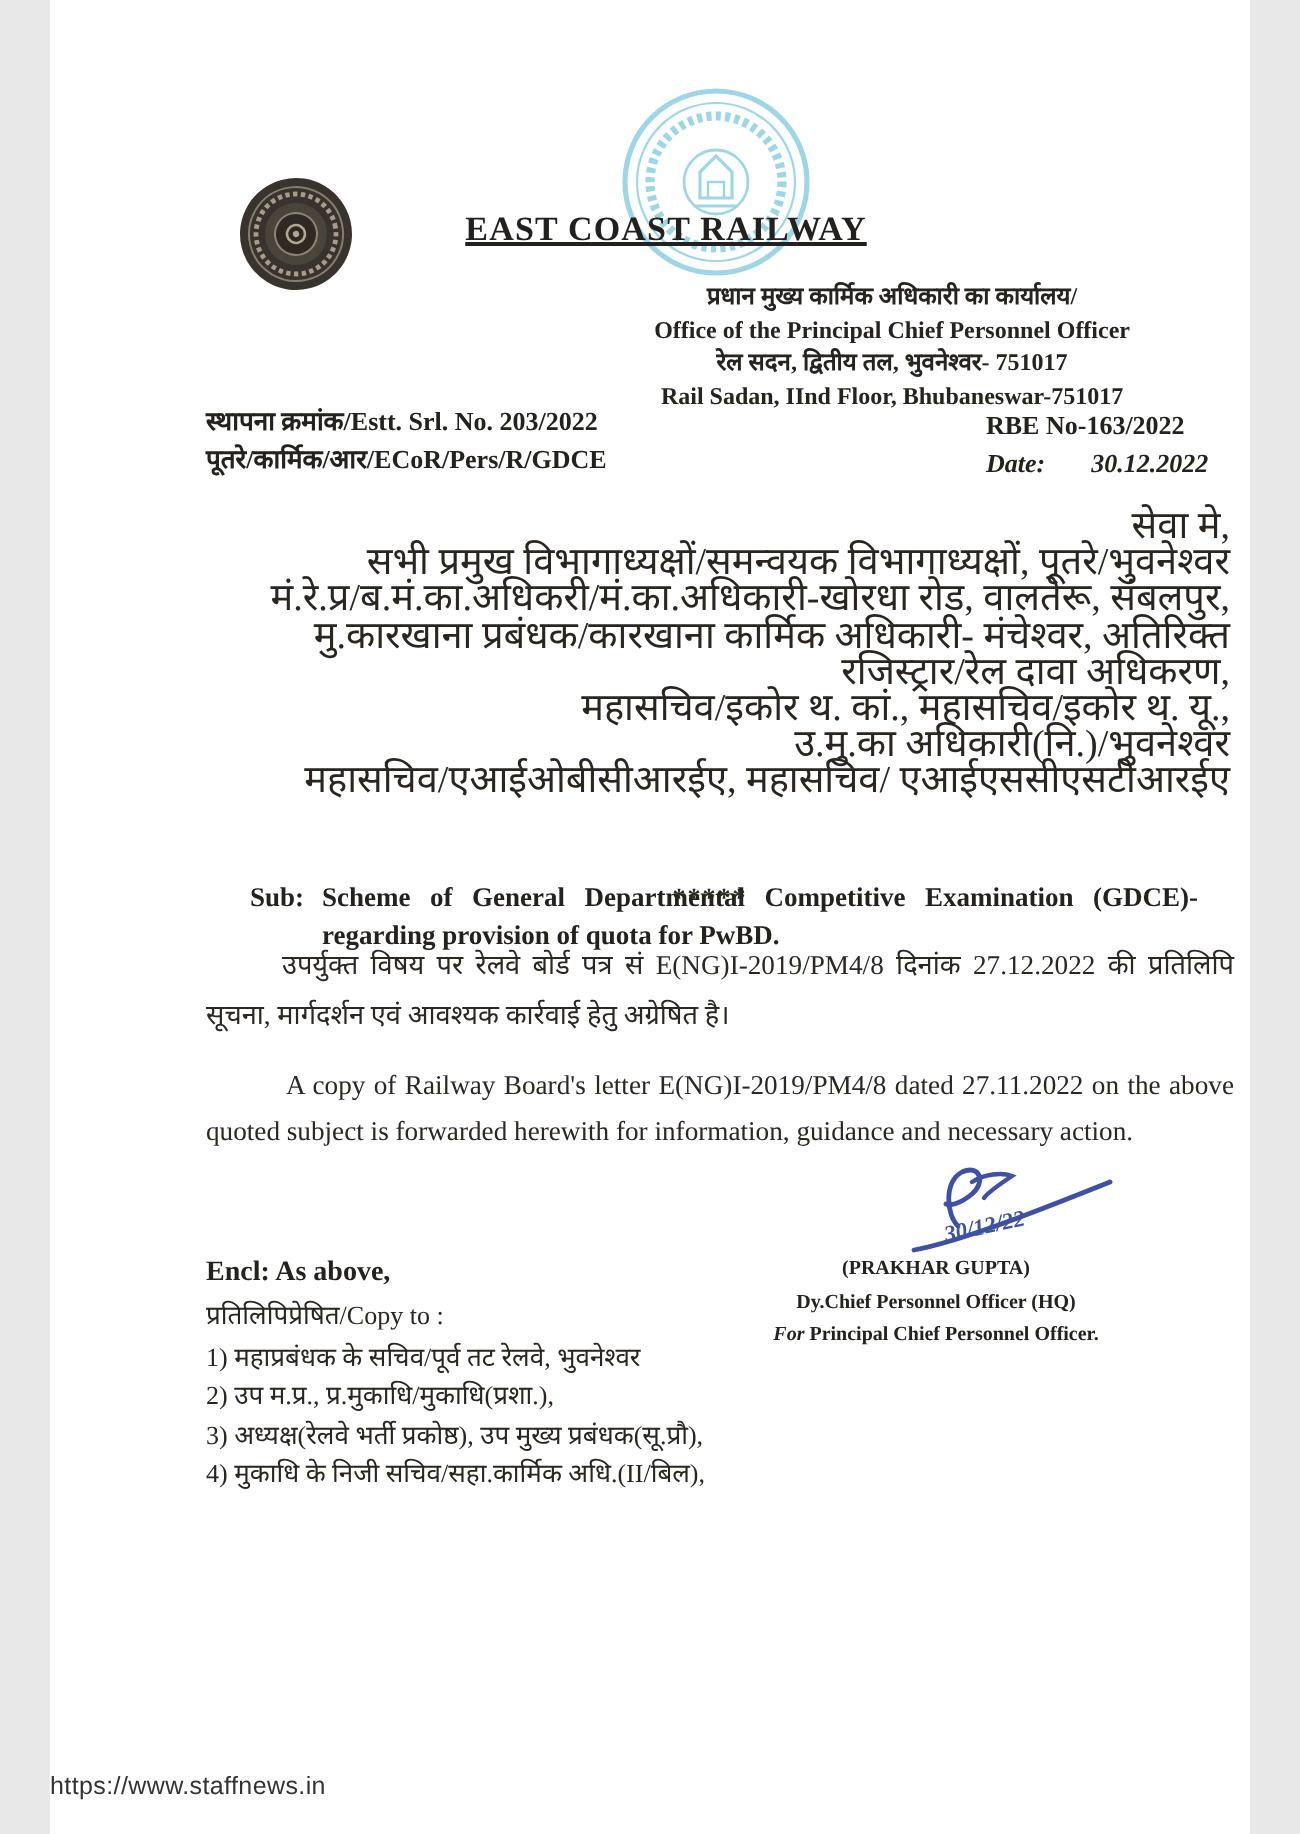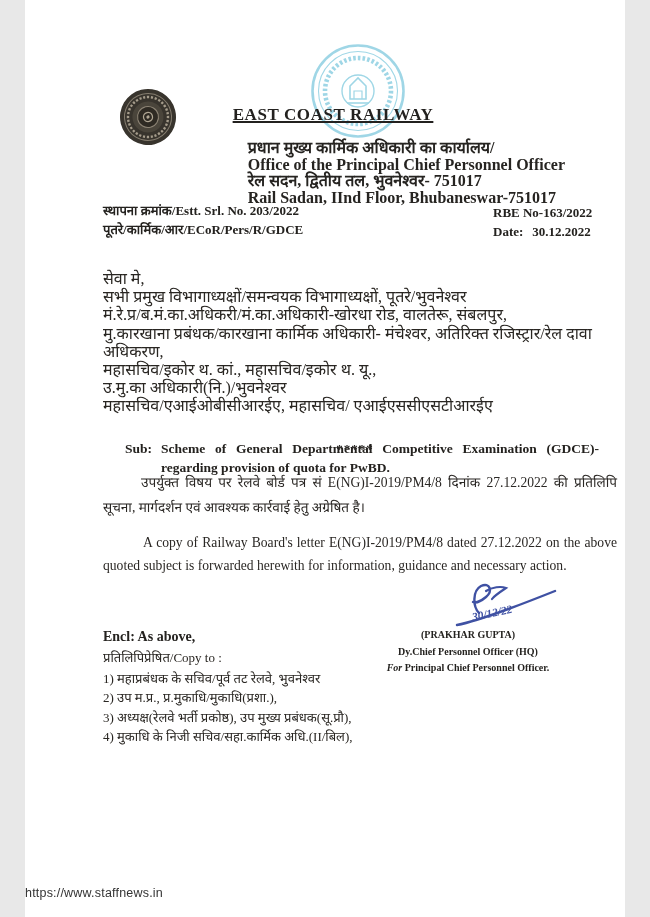--- a/index.html
+++ b/index.html
@@ -23,37 +23,37 @@
   }
   .doc-title {
     position:absolute; top:105px; left:158px; width:300px;
     text-align:center; z-index:2;
     font-size:17px; font-weight:bold; letter-spacing:.6px;
     text-decoration:underline; text-decoration-thickness:2px;
     color:#23211f;
   }
   .office-block {
     position:absolute; top:140px; right:60px;
-    text-align:left; font-weight:bold; font-size:16px;
+    text-align:center; font-weight:bold; font-size:12px;
     line-height:16.5px; color:#262421; z-index:2;
   }
   
   .ref-left {
     position:absolute; top:201px; left:78px;
     font-weight:bold; font-size:13px; line-height:19px; color:#24221f;
   }
   .ref-right {
     position:absolute; top:203px; left:468px; width:110px;
     font-weight:bold; font-size:13px; line-height:19px; color:#24221f;
   }
-  .date-line { display:flex; gap:9px; }
+  .date-line { display:flex; gap:23px;font-style:italic; }
   
   .addr-block {
-    position:absolute; top:270px; left:78px; width:512px;
-    font-size:16px; line-height:18.2px; color:#292622;
+    position:absolute; top:255px; left:78px; width:512px;
+    font-size:19px; line-height:18.2px; color:#292622;text-align:right;
   }
   
   .subject {
     position:absolute; top:393px; left:100px; width:474px;
     display:flex; font-weight:bold; font-size:13.5px; line-height:18.5px;
     color:#24221f;
     margin-top:47px;
   }
   .subject-label { flex:0 0 36px; }
   .subject-text { flex:1; text-align:justify; }
@@ -155,21 +155,21 @@
   </div>
 
   <div class="subject">
     <div class="subject-label">Sub:</div>
     <div class="subject-text">Scheme of General Departmental Competitive Examination (GDCE)-regarding provision of quota for PwBD.</div>
   </div>
 
   <div class="stars">*****</div>
 
   <div class="para para-hi">उपर्युक्त विषय पर रेलवे बोर्ड पत्र सं E(NG)I-2019/PM4/8  दिनांक 27.12.2022 की प्रतिलिपि सूचना, मार्गदर्शन एवं आवश्यक कार्रवाई हेतु अग्रेषित है।</div>
-  <div class="para para-en">A copy of Railway Board's letter E(NG)I-2019/PM4/8  dated 27.12.2022 on the above quoted subject is forwarded herewith for information, guidance and necessary action.</div>
+  <div class="para para-en">A copy of Railway Board's letter E(NG)I-2019/PM4/8  dated 27.11.2022 on the above quoted subject is forwarded herewith for information, guidance and necessary action.</div>
 
   <svg class="sig-art" viewBox="0 0 116 56">
     <g stroke="#3f51a3" fill="none" stroke-linecap="round">
       <path d="M30 36 C 24 30, 23 14, 32 9 C 41 5, 44 14, 37 20 C 31 25, 26 26, 24 25" stroke-width="2.4"></path>
       <path d="M37 14 C 43 10, 52 9, 57 11 C 51 15, 45 19, 43 22" stroke-width="2.2"></path>
       <path d="M8 48 C 30 44, 66 30, 106 14" stroke-width="2.4"></path>
     </g>
     <text x="24" y="44" transform="rotate(-12 24 44)" font-family="Liberation Serif, serif" font-style="italic" font-weight="bold" font-size="11.5" fill="#3f51a3">30/12/22</text>
   </svg>
 

